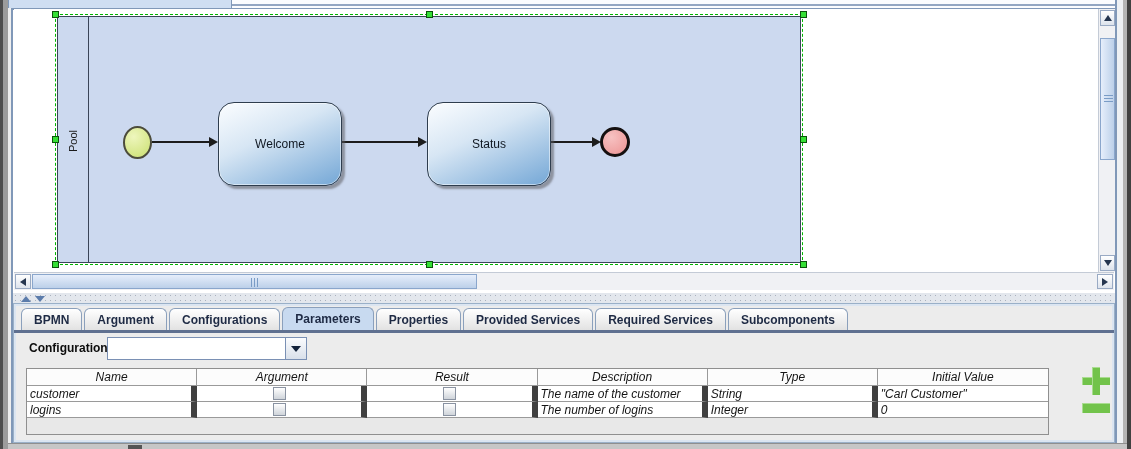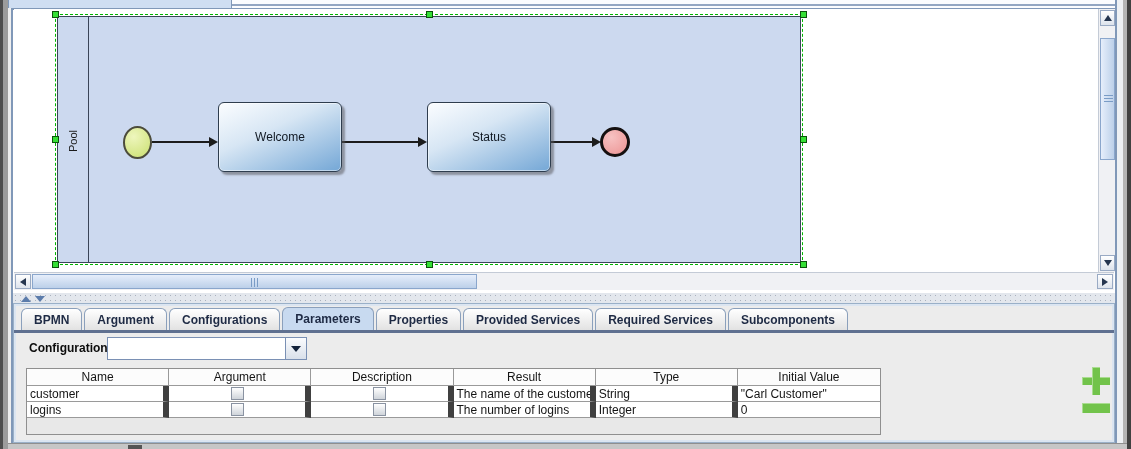--- a/index.html
+++ b/index.html
@@ -36,21 +36,21 @@
 
   .selection-rect { left:41px; top:5px; width:748px; height:251px; border:1px dashed #00b400; }
   .handle { width:7px; height:7px; background:#35df35; border:1px solid #0a520a; }
 
   .event { border-radius:50%; }
   .start-event { left:109px; top:117px; width:29px; height:33px;
        background:radial-gradient(circle at 35% 30%, #eef6bd, #d3e583 75%, #c3d96e); border:2px solid #4c4c3c; }
   .end-event { left:586px; top:118px; width:30px; height:30px;
        background:radial-gradient(circle at 35% 30%, #f7c2c2, #ef9f9f 75%, #e58f8f); border:3px solid #151010; }
 
-  .task { width:124px; height:70px; border:1px solid #2e3d4e; border-radius:6px;
+  .task { width:124px; height:84px; border:1px solid #2e3d4e; border-radius:16px;
        background:linear-gradient(155deg, #fbfdff 0%, #d7e6f4 40%, #74a7d6 100%);
        box-shadow:3px 3px 2px rgba(90,90,95,.55), inset 0 0 0 1px rgba(255,255,255,.5);
        display:flex; align-items:center; justify-content:center; font-size:12px; color:#101822; }
   .task-welcome { left:204px; top:93px; }
   .task-status  { left:413px; top:93px;justify-content:center; }
 
   .flow-line { height:2px; background:#1c1c1c; top:132px; }
   .flow-head { width:0; height:0; border-top:5px solid transparent; border-bottom:5px solid transparent; border-left:9px solid #1c1c1c; top:128px; }
 
   
@@ -92,21 +92,21 @@
 
   .config-label { position:absolute; left:15px; top:37px; font-weight:bold; font-size:12px; color:#0c0c0c; }
   .combo { position:absolute; left:93px; top:33px; width:200px; height:23px; background:#ffffff;
            border:1px solid #7a90b4; display:flex; }
   .combo-field { flex:1; }
   .combo-btn { width:21px; border-left:1px solid #7a90b4; background:linear-gradient(#fbfcfe,#d9e0ea);
                display:flex; align-items:center; justify-content:center; }
   .combo-tri { width:0; height:0; border-left:5px solid transparent; border-right:5px solid transparent; border-top:6px solid #13233c; }
 
   
-  .param-table { position:absolute; left:12px; top:64px; width:855px; height:67px; background:#e8e8e8; border:1px solid #8f8f8f; }
+  .param-table { position:absolute; left:12px; top:64px; width:1023px; height:67px; background:#e8e8e8; border:1px solid #8f8f8f;font-style:italic; }
   .t-row { display:grid; grid-template-columns:repeat(6,1fr); }
   .t-head .t-cell { height:17px; background:#fcfcfc; border-right:1px solid #9a9a9a; border-bottom:1px solid #9a9a9a;
                     display:flex; align-items:center; justify-content:center; font-size:12px; color:#151515; }
   .t-body .t-cell { height:16px; background:#ffffff; border-right:6px solid #404040; border-bottom:1px solid #9a9a9a;
                     display:flex; align-items:center; padding:0 3px; font-size:12px; color:#151515; overflow:hidden; white-space:nowrap; }
   .t-cell:last-child { border-right:none; }
   .t-cell.center { justify-content:center; }
   .checkbox { width:13px; height:13px; border:1px solid #8a93a2; background:linear-gradient(#ffffff,#cfd4da); }
 
   .add-btn, .remove-btn { position:absolute; cursor:pointer; }
@@ -213,22 +213,22 @@
     <div class="combo-field"></div>
     <div class="combo-btn">
       <div class="combo-tri"></div>
     </div>
   </div>
 
   <div class="param-table">
     <div class="t-row t-head">
       <div class="t-cell">Name</div>
       <div class="t-cell">Argument</div>
+      <div class="t-cell">Result</div>
       <div class="t-cell">Description</div>
-      <div class="t-cell">Result</div>
       <div class="t-cell">Type</div>
       <div class="t-cell">Initial Value</div>
     </div>
     <div class="t-row t-body">
       <div class="t-cell">customer</div>
       <div class="t-cell center">
           <div class="checkbox"></div>
         </div>
       <div class="t-cell center">
           <div class="checkbox"></div>

